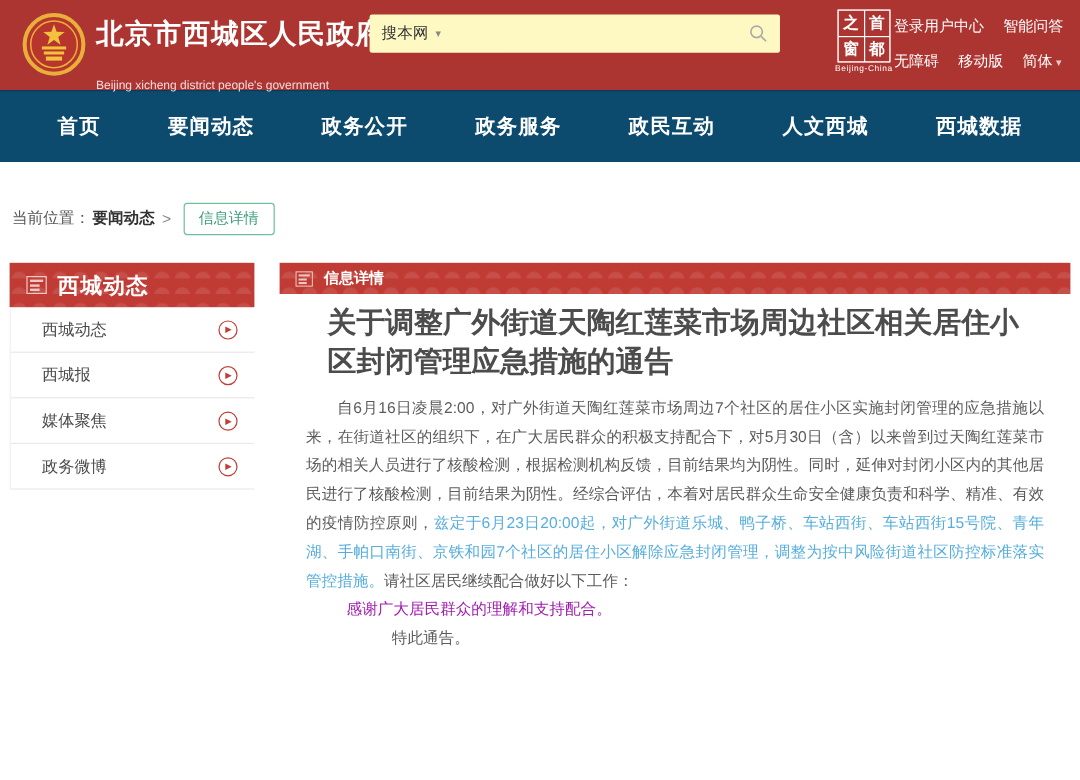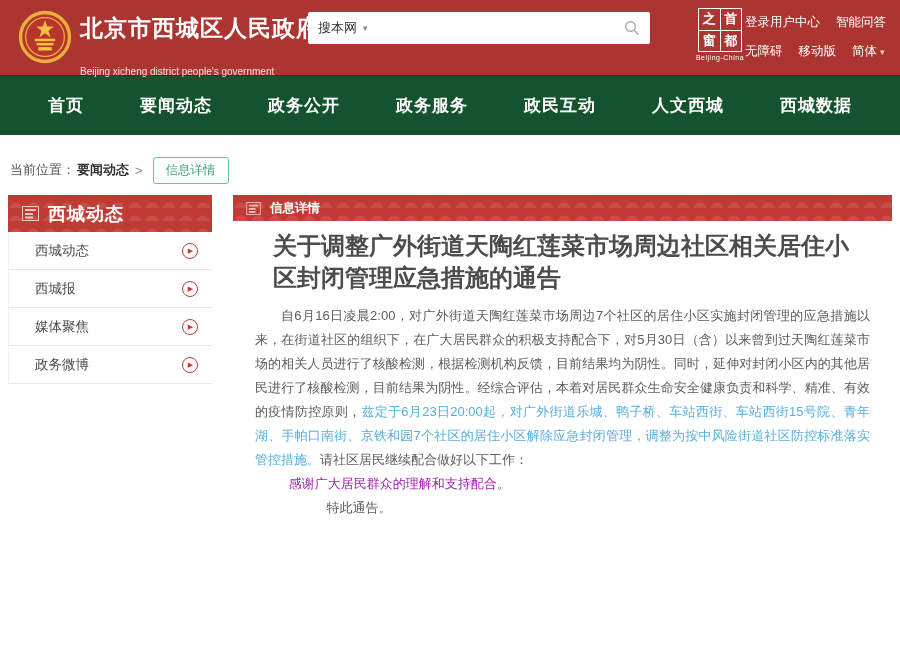--- a/index.html
+++ b/index.html
@@ -6,43 +6,43 @@
   html,body { width:900px; height:650px; overflow:hidden; background:#fff;
     font-family:"Liberation Sans", sans-serif; }
 
   
   .top-header { position:relative; height:75px; background:#ac3531; }
   .emblem { position:absolute; left:18px; top:9px; width:54px; height:56px; }
   .site-titles { position:absolute; left:80px; top:13px; color:#fff; }
   .site-title { font-size:23px; font-weight:bold; letter-spacing:1px; }
   .site-subtitle { font-size:10px; margin-top:22px; color:#f3dcdc; }
   .search-box { position:absolute; left:308px; top:12px; width:342px; height:32px;
-    background:#ffffff; border-radius:2px; display:flex; align-items:center; padding:0 10px; }
+    background:#fef9c3; border-radius:2px; display:flex; align-items:center; padding:0 10px; }
   .search-scope { font-size:13px; color:#333; display:flex; align-items:center; gap:6px; cursor:pointer; }
   .search-scope .caret { font-size:9px; color:#888; }
   .search-spacer { flex:1; }
   .search-icon { width:16px; height:16px; color:#aaa; cursor:pointer; }
   .capital-logo-wrap { position:absolute; left:694px; top:8px; width:52px; text-align:center; }
   .capital-logo { width:44px; height:44px; margin:0 auto; border:1px solid #fff;
     display:grid; grid-template-columns:1fr 1fr; grid-template-rows:1fr 1fr; gap:1px; background:#fff; }
   .capital-logo span { background:#ac3531; color:#fff; font-size:13px; font-weight:bold;
     display:flex; align-items:center; justify-content:center; }
   .capital-caption { font-size:7px; color:#fff; margin-top:2px; letter-spacing:0.5px; }
   .top-links { position:absolute; right:14px; top:14px; color:#fff; font-size:12.5px; text-align:left; }
   .top-links .row { display:flex; gap:16px; margin-bottom:12px; }
   .top-links a { color:#fff; text-decoration:none; cursor:pointer; display:flex; align-items:center; gap:3px; }
   .top-links .caret { font-size:9px; color:#e8c9c9; }
 
   
-  .nav { height:60px; background:#14532d; border-top:1px solid rgba(0,0,0,0.18);
+  .nav { height:60px; background:#0c4a6e; border-top:1px solid rgba(0,0,0,0.18);
     display:flex; align-items:center; justify-content:space-between; padding:0 48px; }
   .nav a { color:#fff; font-size:17px; font-weight:bold; text-decoration:none; cursor:pointer; letter-spacing:1px; }
 
   
-  .breadcrumb { height:60px; display:flex; align-items:center; padding:10px 10px 0 10px; font-size:13px; color:#555; }
+  .breadcrumb { height:84px; display:flex; align-items:center; padding:10px 10px 0 10px; font-size:13px; color:#555; }
   .breadcrumb .section { font-weight:bold; color:#333; margin:0 6px 0 2px; }
   .breadcrumb .sep { color:#888; margin-right:10px; }
   .crumb-badge { border:1px solid #6fbfa0; color:#3e9e7c; font-size:12.5px; padding:4px 12px;
     border-radius:3px; background:#fff; cursor:pointer; }
 
   
   .content { display:flex; padding:0 8px; align-items:flex-start; }
 
   .scale-red { background-color:#c03b34;
     background-image:radial-gradient(circle at 8px 14px, rgba(255,255,255,0.10) 6px, rgba(255,255,255,0.0) 7px);

